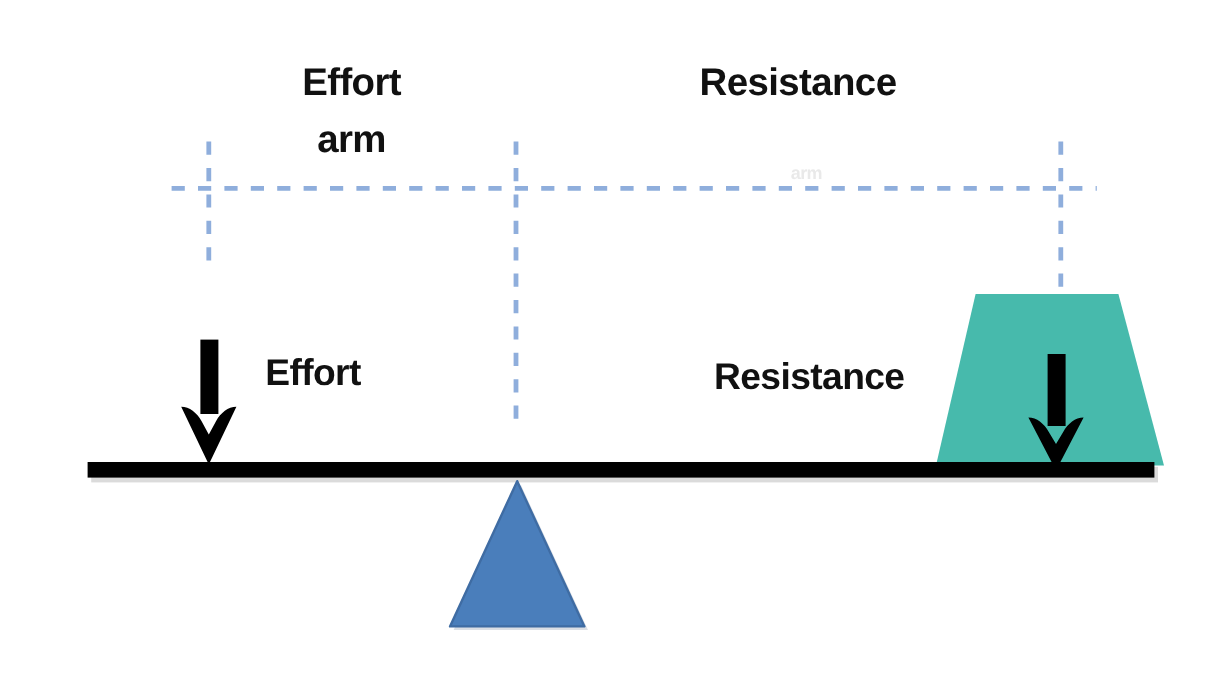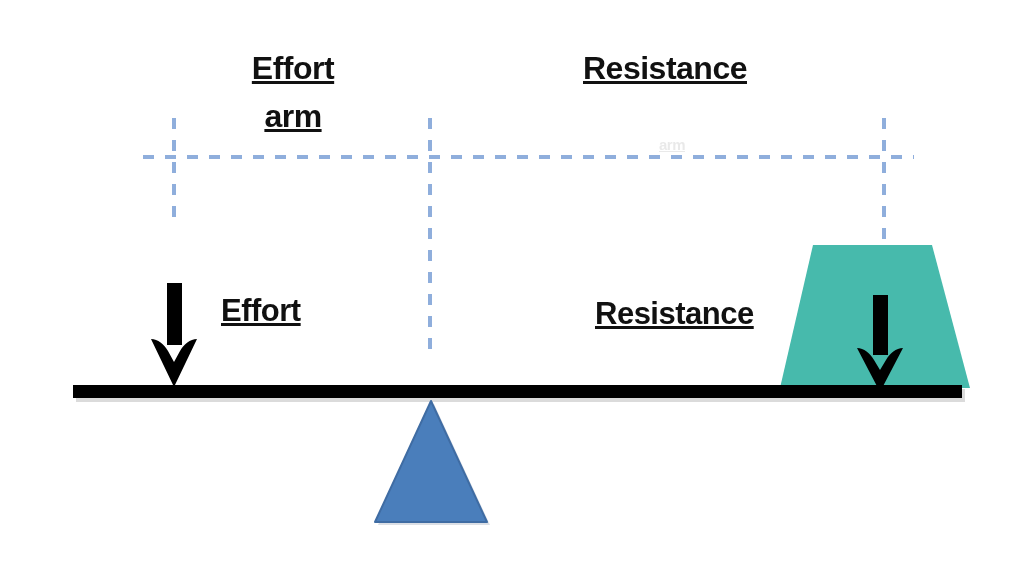--- a/index.html
+++ b/index.html
@@ -25,21 +25,20 @@
     height: 575px;
   }
   .label {
     position: absolute;
     font-family: "Liberation Sans", sans-serif;
     font-weight: bold;
     color: #111111;
     white-space: nowrap;
     letter-spacing: -0.5px;
     line-height: 1.05;
-    text-decoration: underline;
   }
   #label-effort-arm-top {
     left: 238px;
     top: 52px;
     width: 110px;
     text-align: center;
     font-size: 32px;
   }
   #label-effort-arm-top .line2 {
     display: block;

